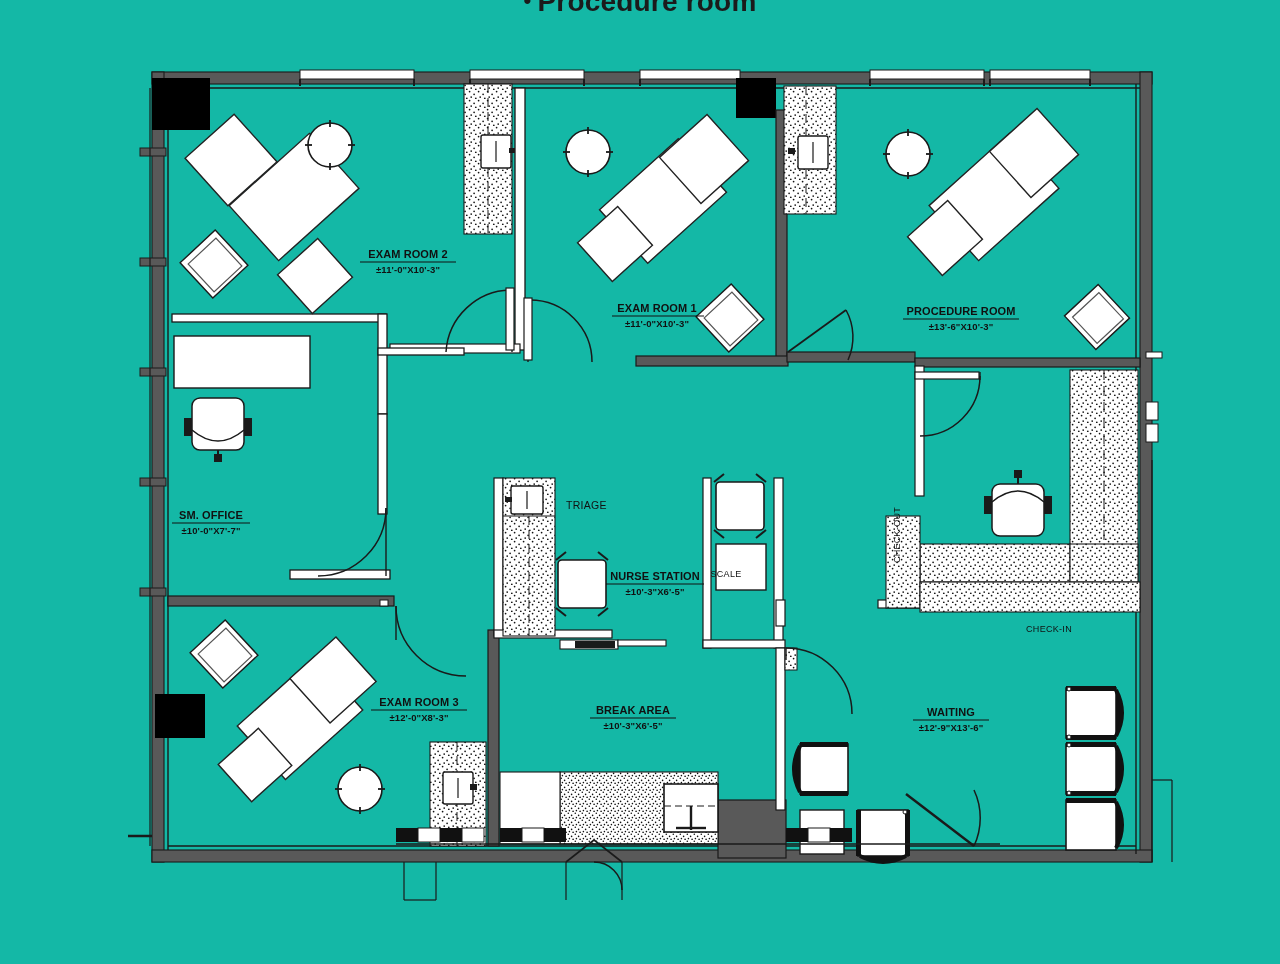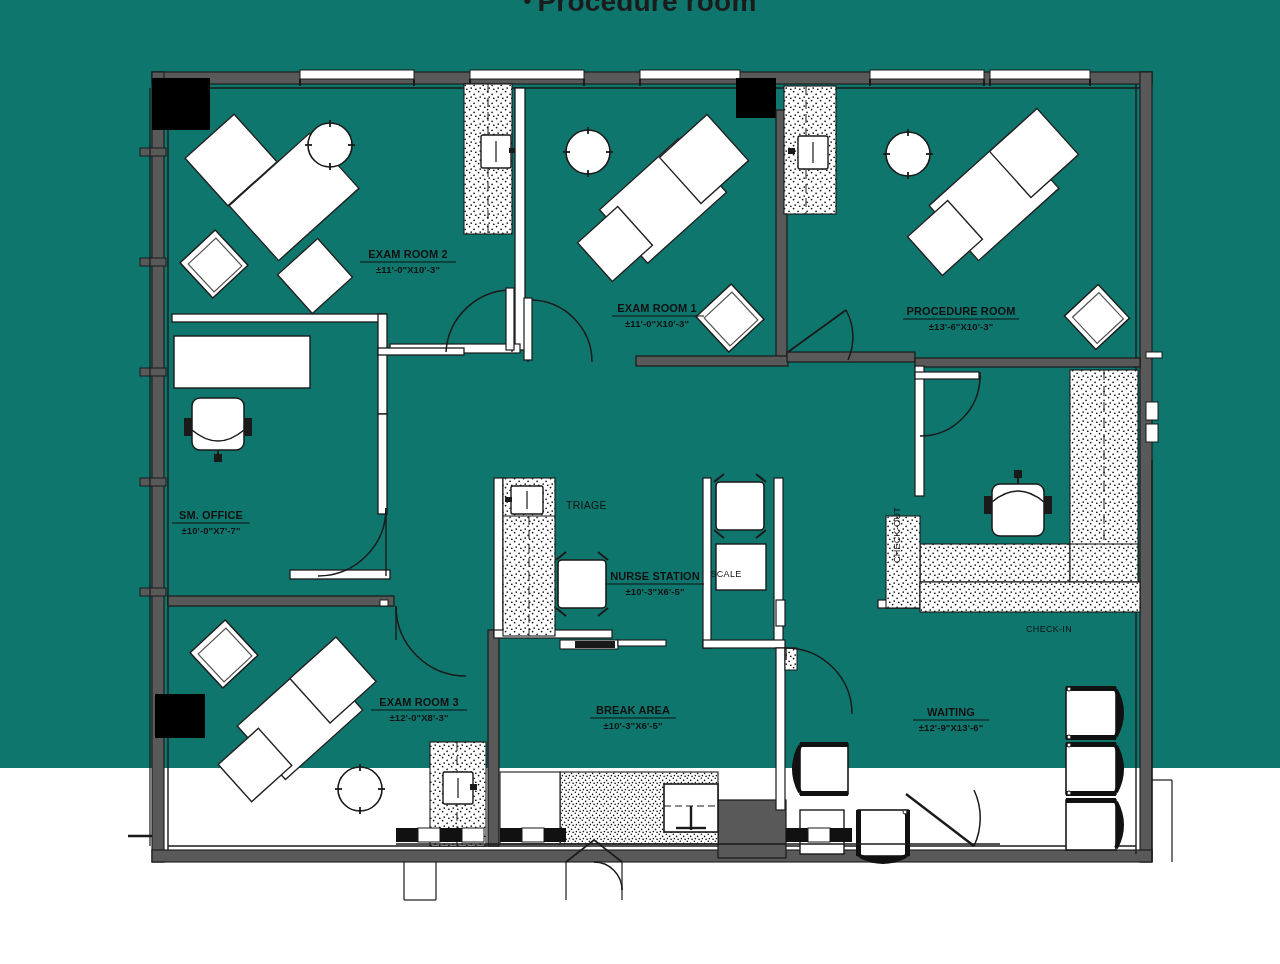--- a/index.html
+++ b/index.html
@@ -8,22 +8,22 @@
     padding: 0;
     background: #ffffff;
     width: 1280px;
     height: 964px;
     overflow: hidden;
     font-family: "Liberation Sans", sans-serif;
   }
   #page {
     position: relative;
     width: 1280px;
-    height: 768px;
-    background: #0f766e;
+    height: 964px;
+    background: #14b8a6;
   }
   #slide-title {
     position: absolute;
     left: 0;
     top: -14px;
     width: 1280px;
     text-align: center;
     font-family: "Liberation Sans", sans-serif;
     font-size: 28px;
     font-weight: bold;

